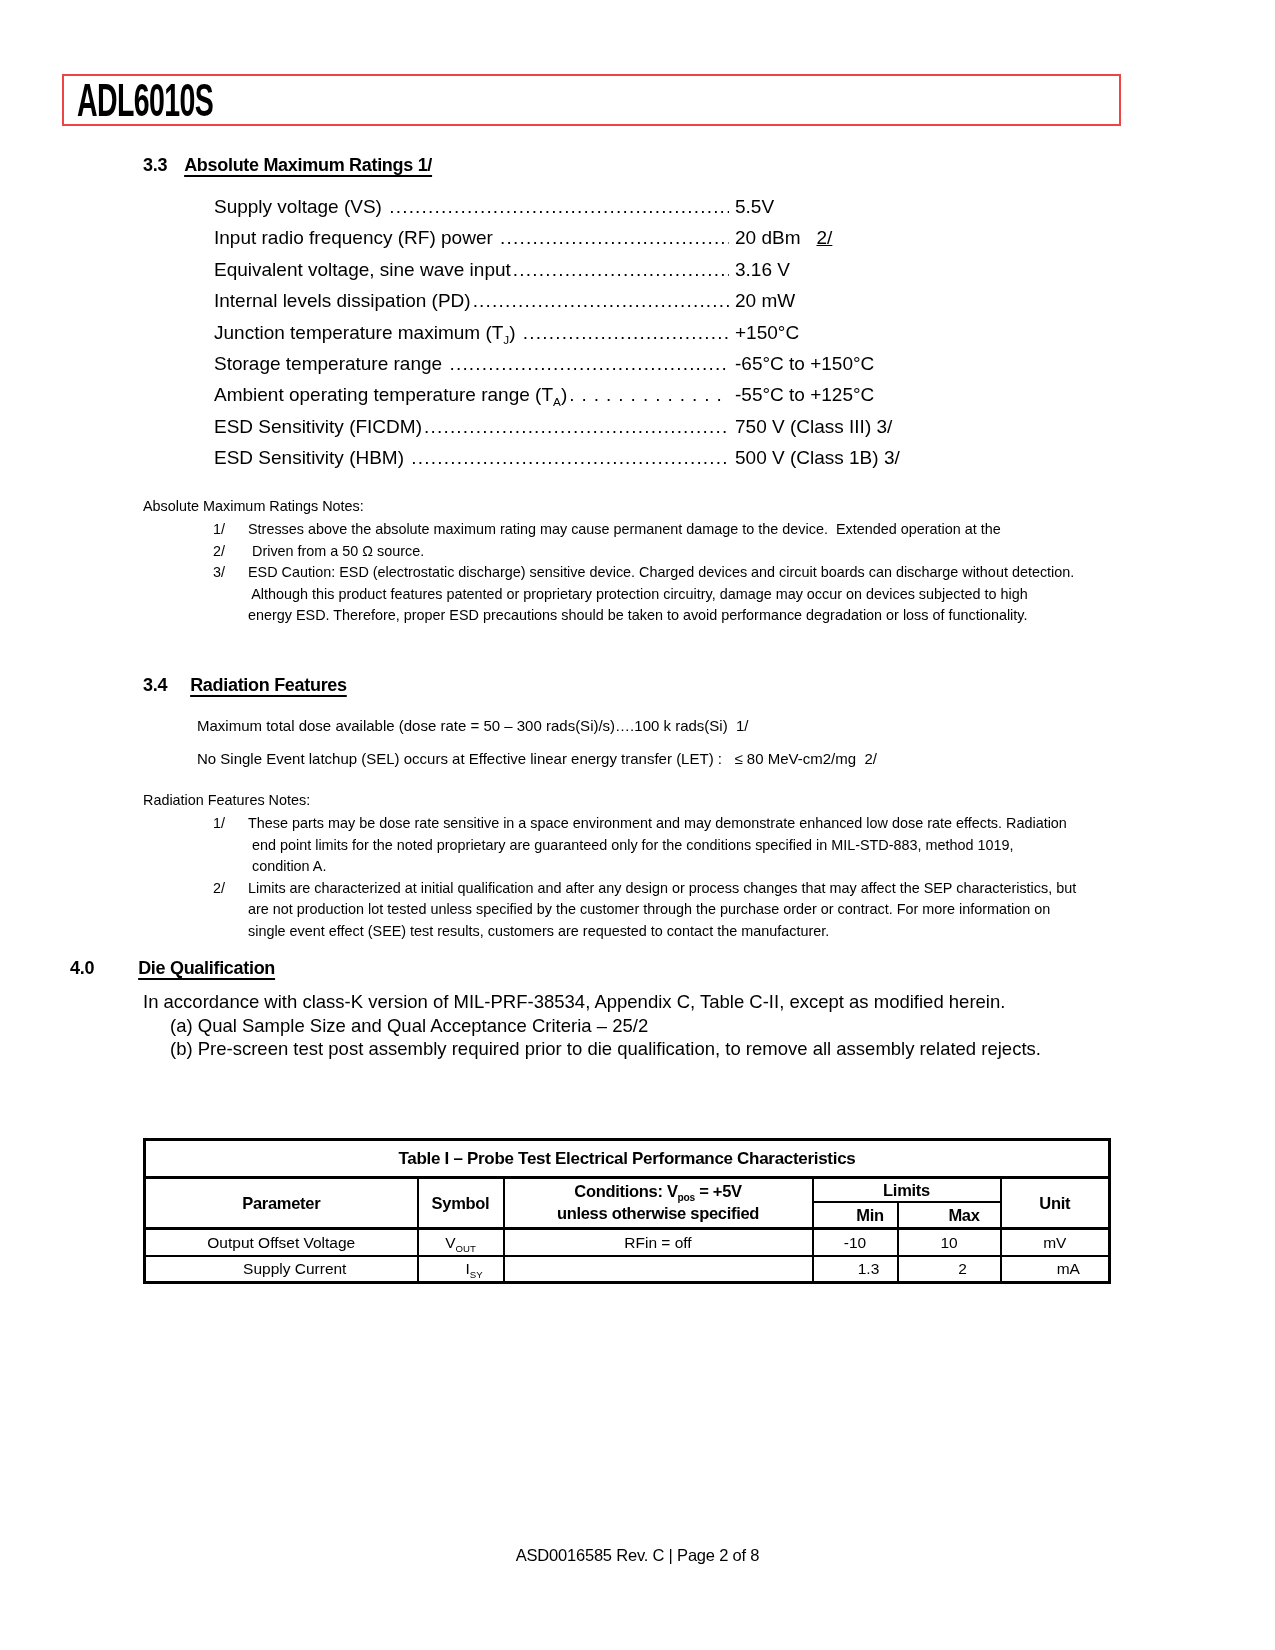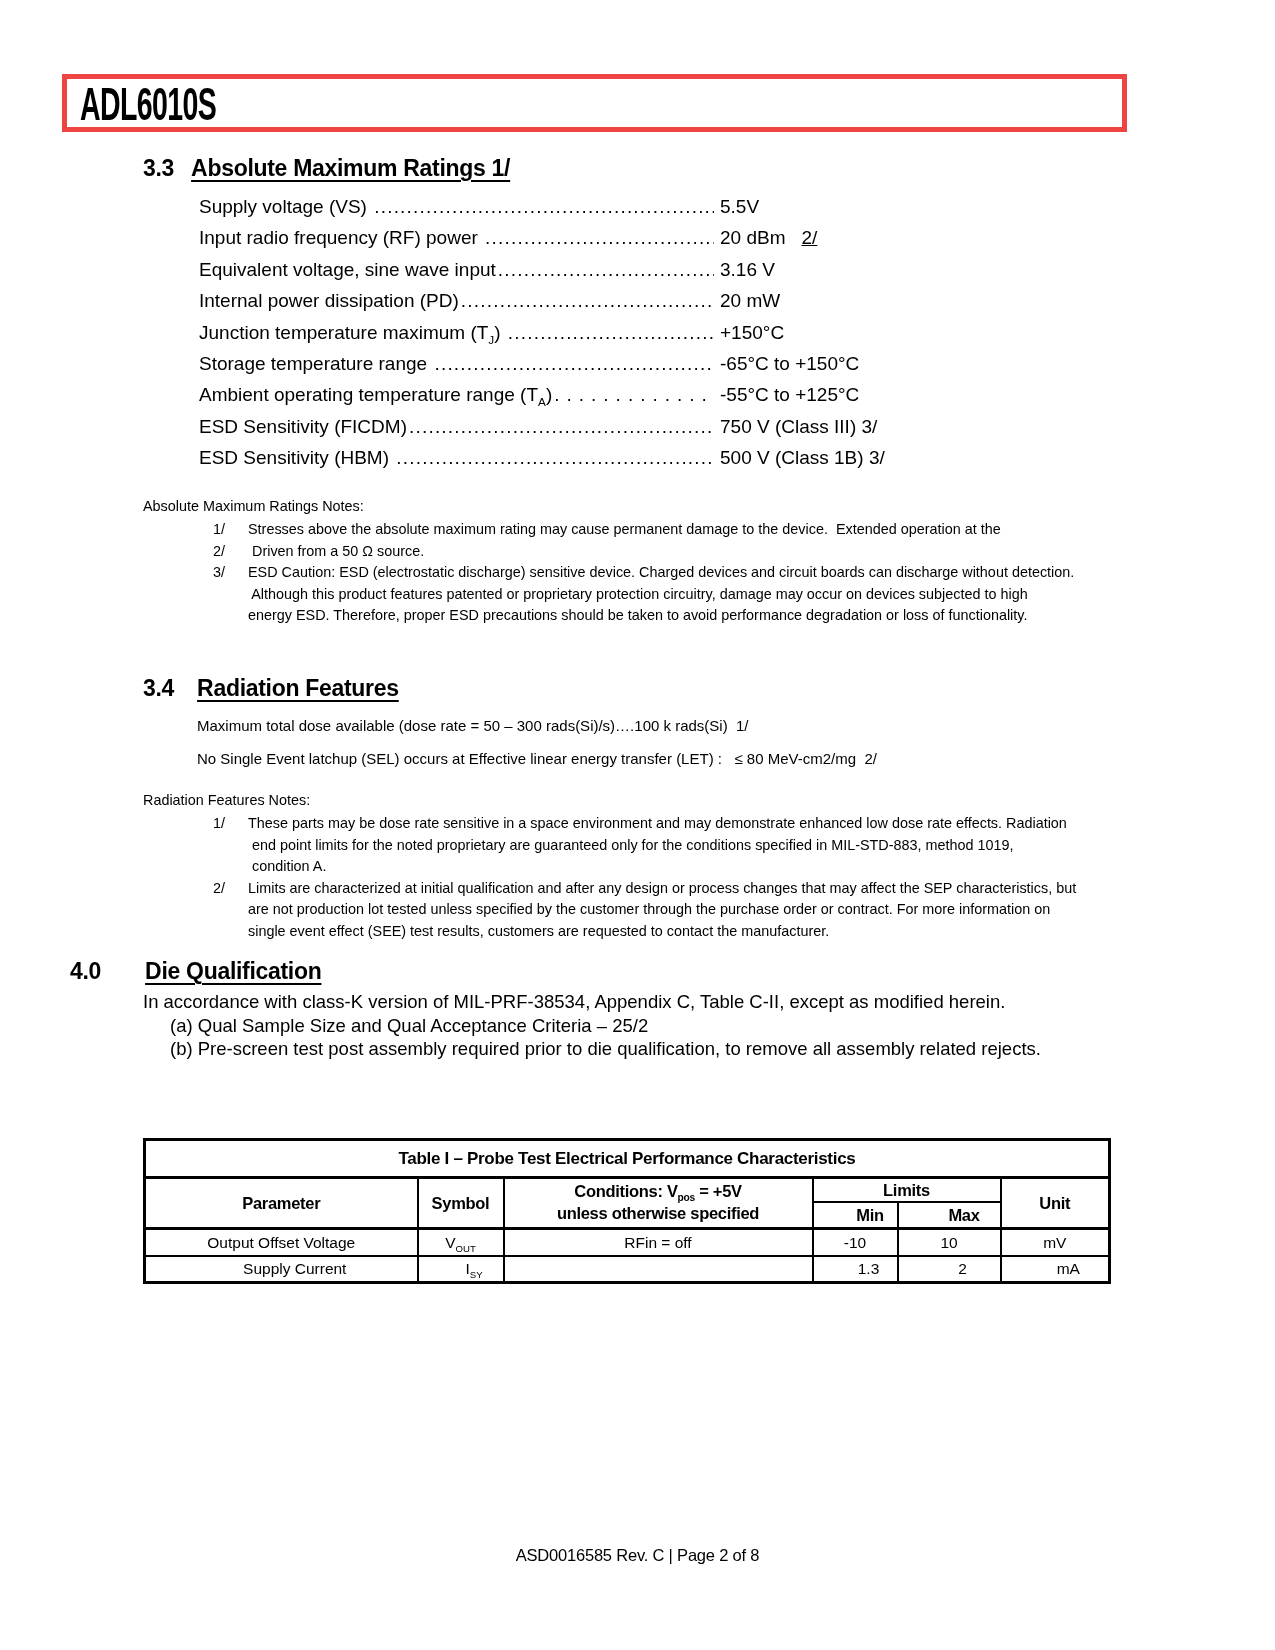--- a/index.html
+++ b/index.html
@@ -4,35 +4,35 @@
 <style>
   html,body { margin:0; padding:0; background:#fff; }
   .page {
     position:relative; width:1275px; height:1650px; margin:0 auto;
     background:#ffffff; color:#000;
     font-family:"Liberation Sans", sans-serif; overflow:hidden;
   }
   
   .header-box {
     position:absolute; left:62px; top:74px; width:1055px; height:48px;
-    border:5px solid #ef4444; display:flex; align-items:flex-end;
+    border:2px solid #ef4444; display:flex; align-items:center;
   }
   .logo {
     display:inline-block; font-weight:bold; font-size:46px; line-height:1;
     transform:scaleX(0.62); transform-origin:0 50%; margin-left:13px;
     letter-spacing:-1px; white-space:pre;
   }
   
-  .h-sec { position:absolute; display:flex; font-weight:bold; font-size:23px; letter-spacing:-0.3px; white-space:pre;align-items:flex-end; }
+  .h-sec { position:absolute; display:flex; font-weight:bold; font-size:18px; letter-spacing:-0.3px; white-space:pre;align-items:flex-end; }
   .h-title { text-decoration:underline; text-decoration-thickness:2px; text-underline-offset:4px; }
   .h33 { left:143px; top:155px; }  .h33 .h-title { margin-left:17px; }
   .h34 { left:143px; top:675px; }  .h34 .h-title { margin-left:23px; }
   .h40 { left:70px;  top:958px; }  .h40 .h-title { margin-left:44px; }
   
-  .ratings { position:absolute; left:199px; top:191px; font-size:19px; line-height:31.4px; width:940px; }
+  .ratings { position:absolute; left:214px; top:191px; font-size:19px; line-height:31.4px; width:940px; }
   .rrow   { display:flex; align-items:baseline; }
   .rleft  { display:flex; width:521px; flex:none; align-items:baseline; overflow:hidden; }
   .rlabel { white-space:pre; }
   .rleader{ flex:1; overflow:hidden; white-space:nowrap; letter-spacing:1.2px; margin-left:2px; margin-right:6px; }
   .rleader.wide { letter-spacing:7px; }
   .rvalue { white-space:pre; }
   .rnote  { text-decoration:underline; margin-left:16px; }
   sub { font-size:0.62em; line-height:0; }
   
   .notes-title { position:absolute; left:143px; font-size:14.4px; }
@@ -99,21 +99,21 @@
     </div>
     <div class="rrow">
       <span class="rleft">
           <span class="rlabel"><span>Equivalent voltage, sine wave input</span><sub></sub><span></span></span>
           <span class="rleader">................................................................................................................................................................</span>
         </span>
       <span class="rvalue">3.16 V</span>
     </div>
     <div class="rrow">
       <span class="rleft">
-          <span class="rlabel"><span>Internal power dissipation (PD)</span><sub></sub><span></span></span>
+          <span class="rlabel"><span>Internal levels dissipation (PD)</span><sub></sub><span></span></span>
           <span class="rleader">................................................................................................................................................................</span>
         </span>
       <span class="rvalue">20 mW</span>
     </div>
     <div class="rrow">
       <span class="rleft">
           <span class="rlabel"><span>Junction temperature maximum (T</span><sub>J</sub><span>) </span></span>
           <span class="rleader">................................................................................................................................................................</span>
         </span>
       <span class="rvalue">+150°C</span>

